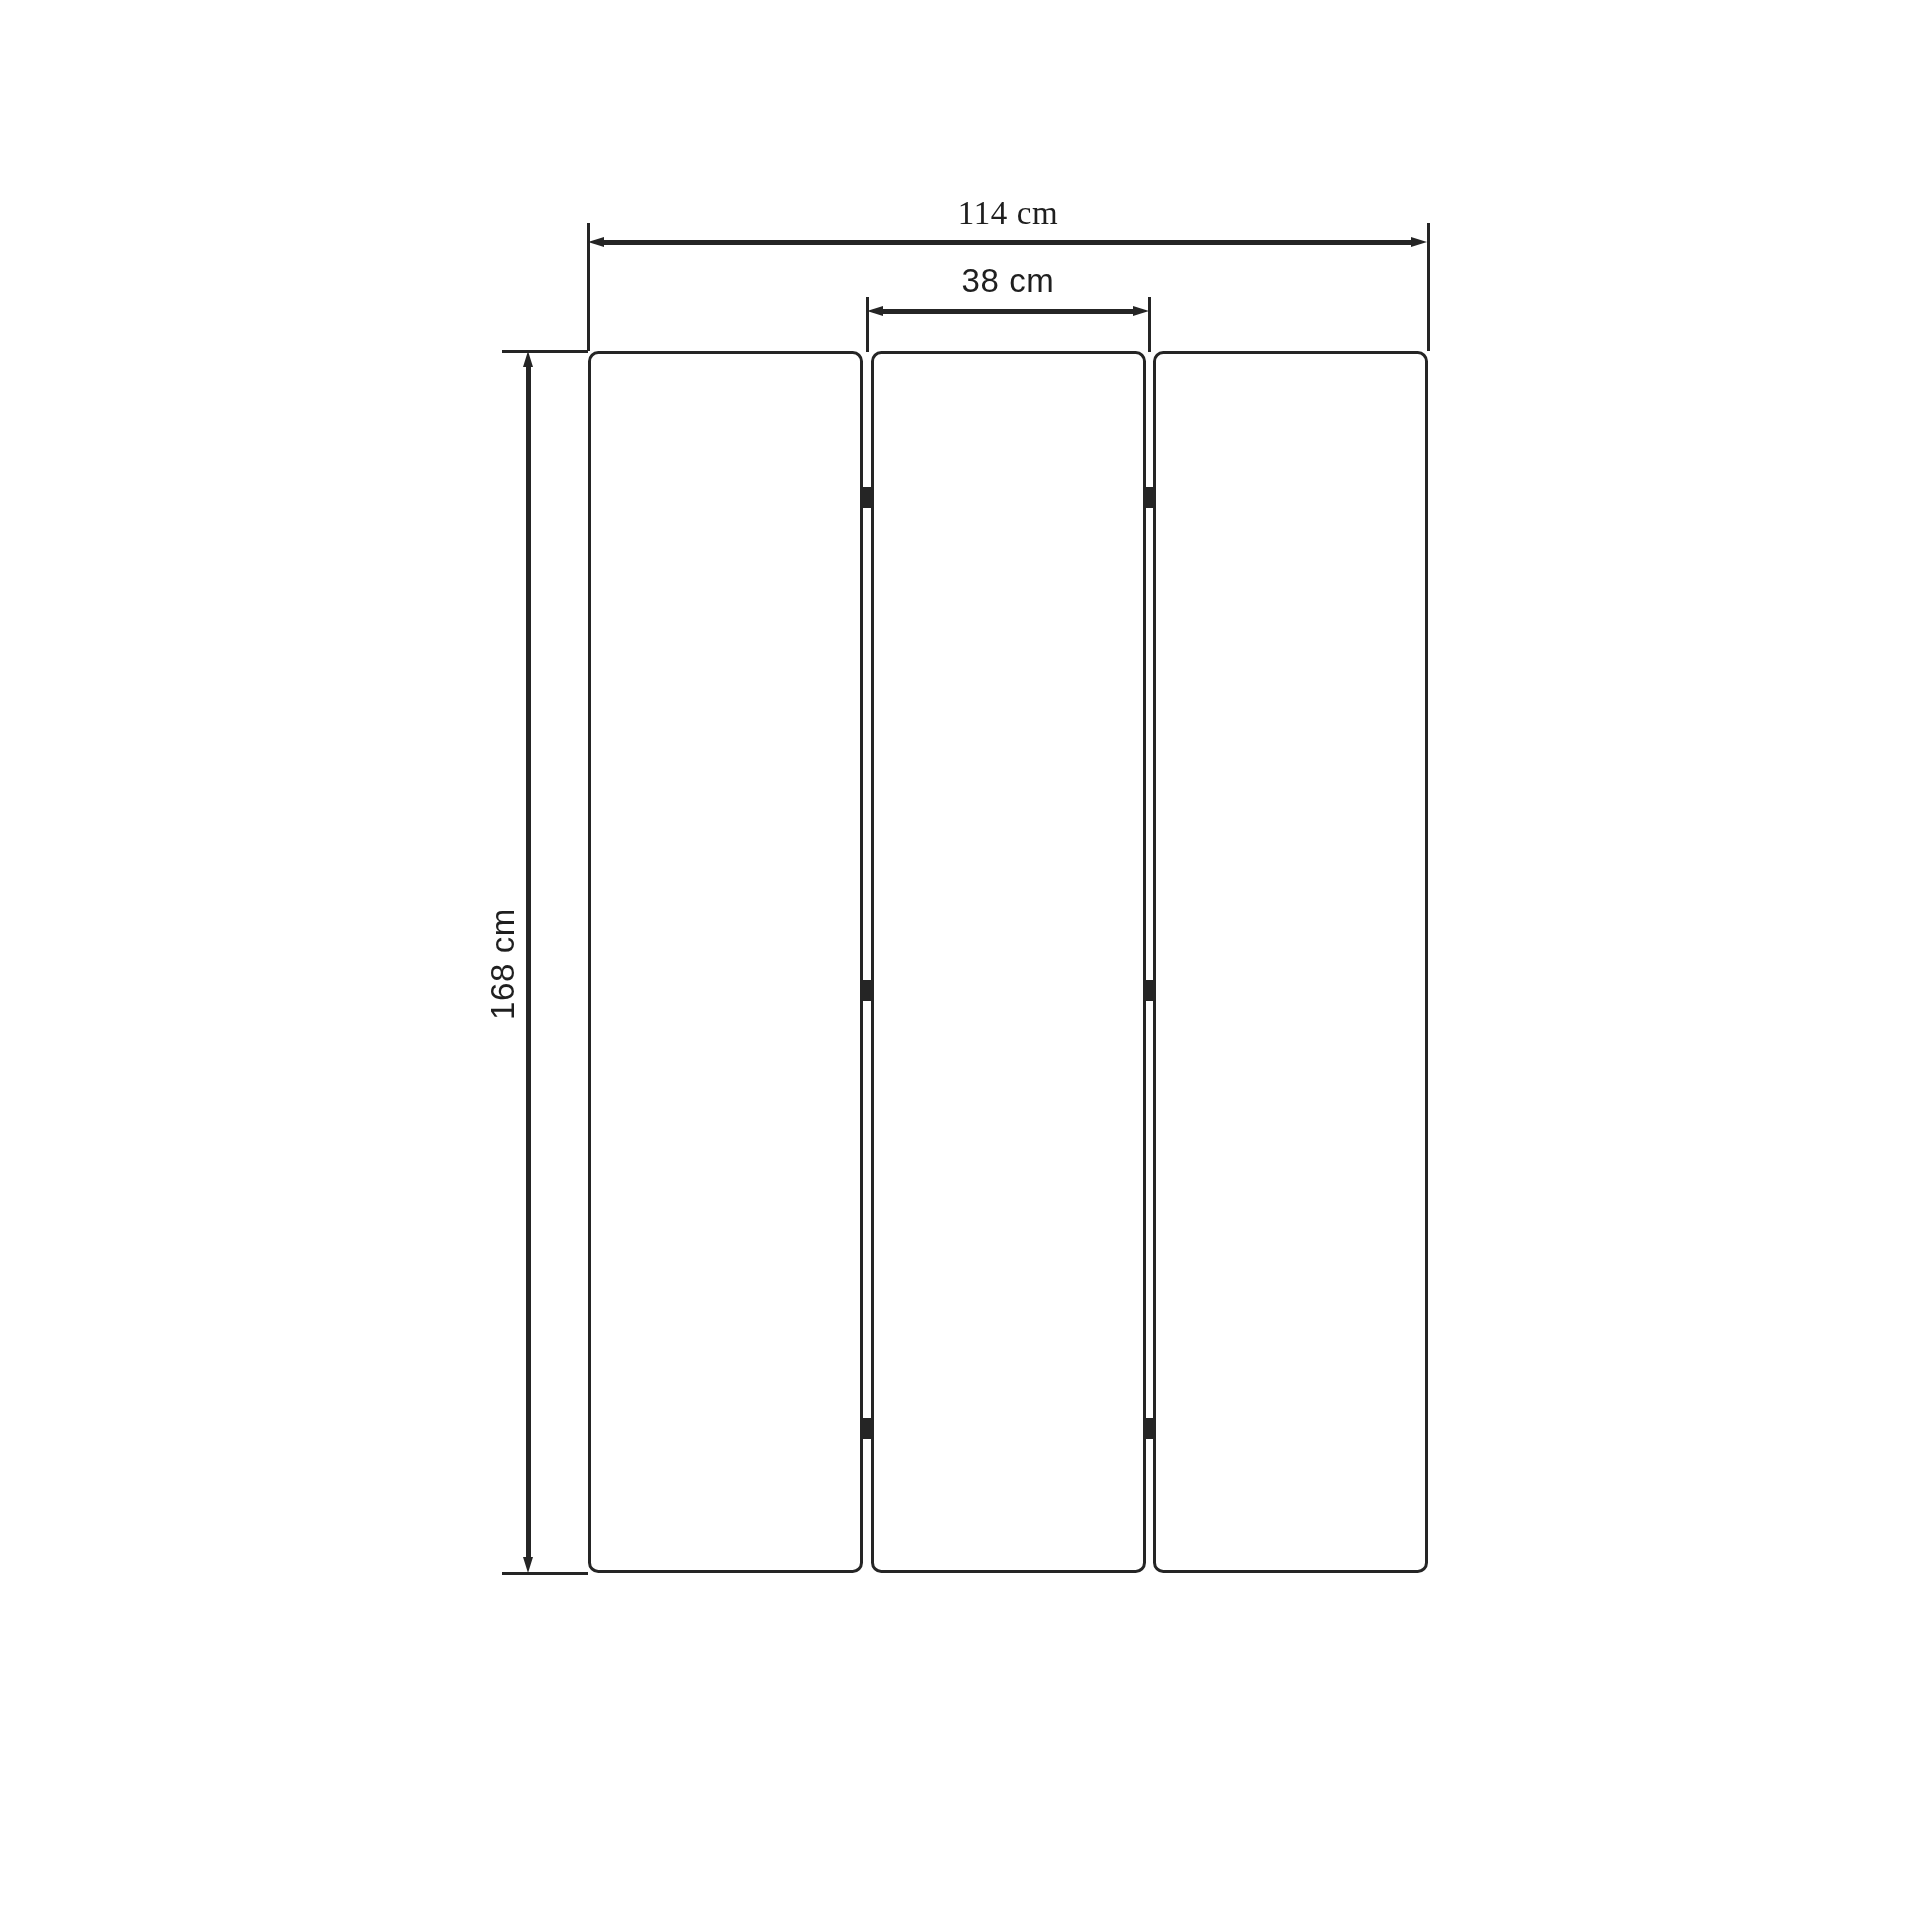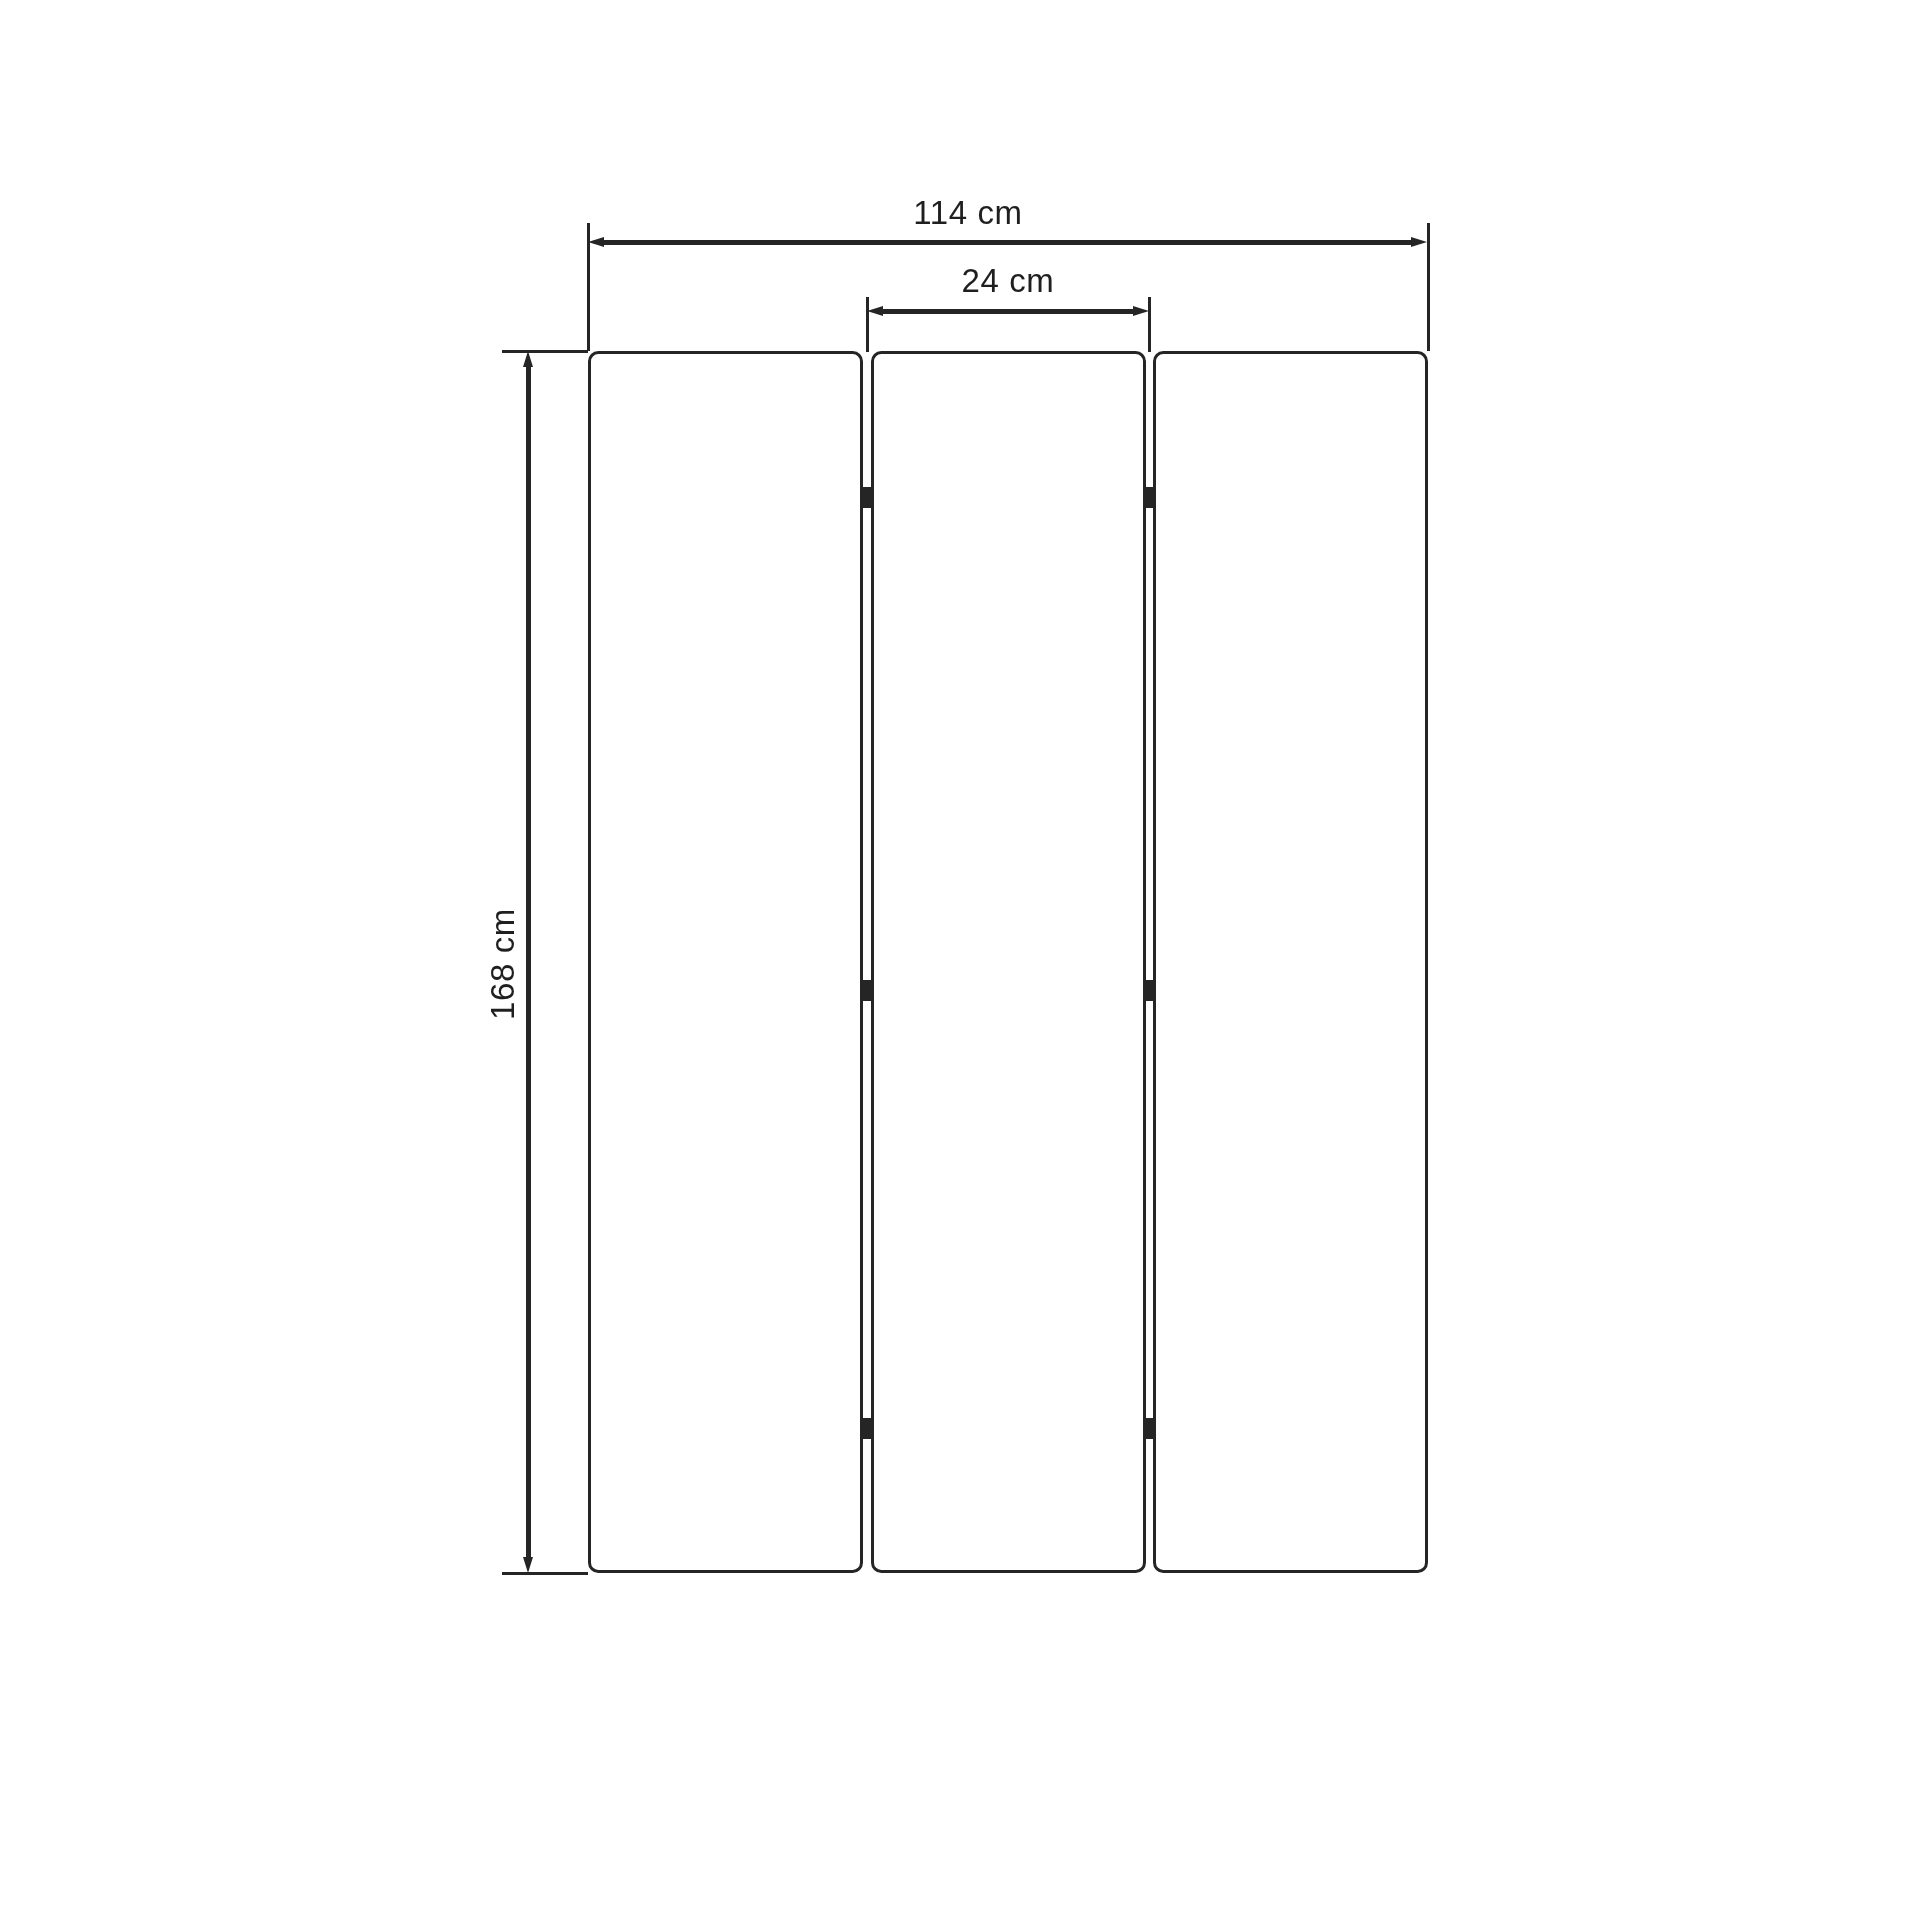--- a/index.html
+++ b/index.html
@@ -89,30 +89,30 @@
   .dim-label.rotated {
     transform: translate(-50%, -50%) rotate(-90deg);
   }
 </style>
 </head>
 <body>
 
 <div id="canvas">
 
   <div>
-    <div class="dim-label" style="left:968px; top:213px;">114 cm</div>
+    <div class="dim-label" style="left:1008px; top:213px;font-family:Liberation Serif, serif;">114 cm</div>
     <div class="ext-line-v" style="left:587px; top:223px; height:128px;"></div>
     <div class="ext-line-v" style="left:1427px; top:223px; height:128px;"></div>
     <div class="dim-line-h" style="left:600px; top:240px; width:817px;"></div>
     <div class="arrow left" style="left:588px; top:237px;"></div>
     <div class="arrow right" style="left:1411px; top:237px;"></div>
   </div>
 
   <div>
-    <div class="dim-label" style="left:1008px; top:281px;">24 cm</div>
+    <div class="dim-label" style="left:1008px; top:281px;">38 cm</div>
     <div class="ext-line-v" style="left:866px; top:297px; height:55px;"></div>
     <div class="ext-line-v" style="left:1148px; top:297px; height:55px;"></div>
     <div class="dim-line-h" style="left:879px; top:309px; width:259px;"></div>
     <div class="arrow left" style="left:867px; top:306px;"></div>
     <div class="arrow right" style="left:1133px; top:306px;"></div>
   </div>
 
   <div>
     <div class="dim-label rotated" style="left:503px; top:964px;">168 cm</div>
     <div class="ext-line-h" style="left:502px; top:350px; width:86px;"></div>

